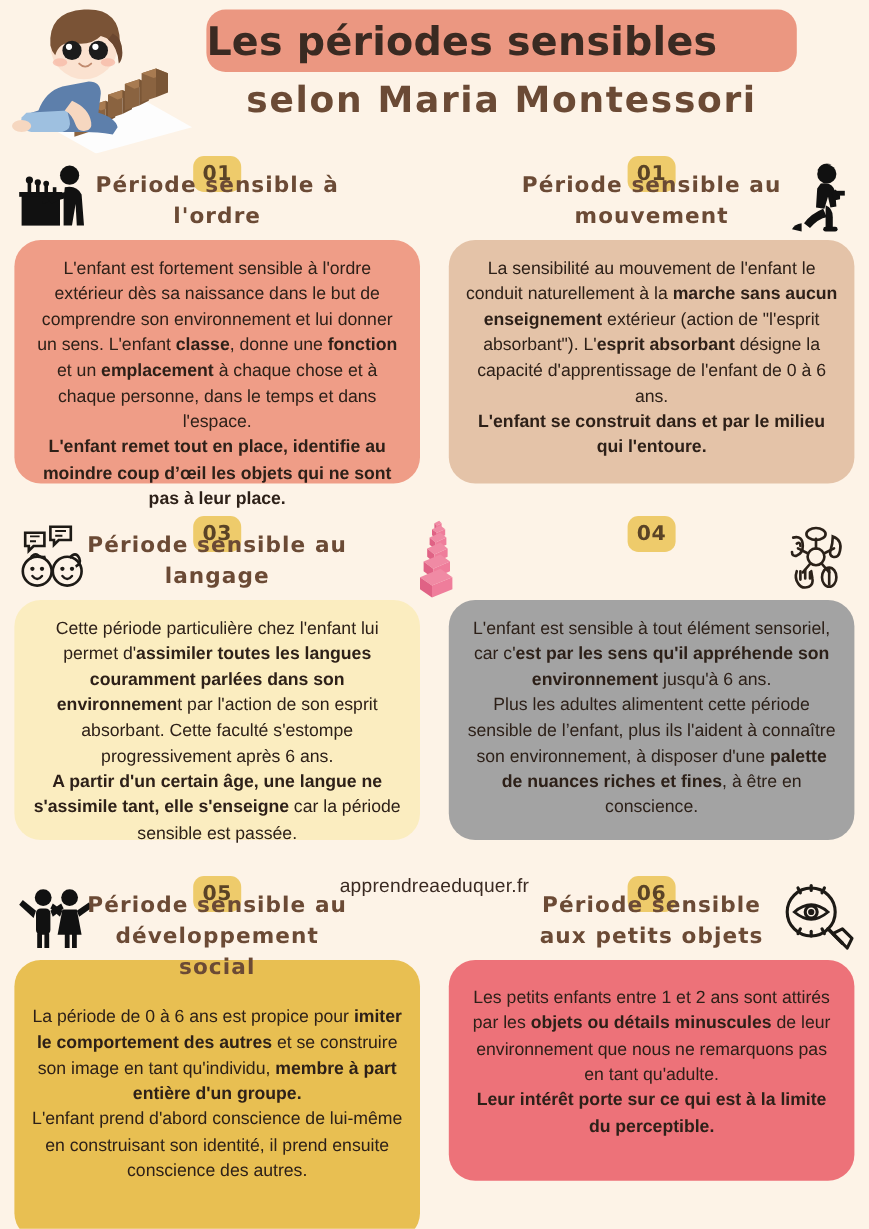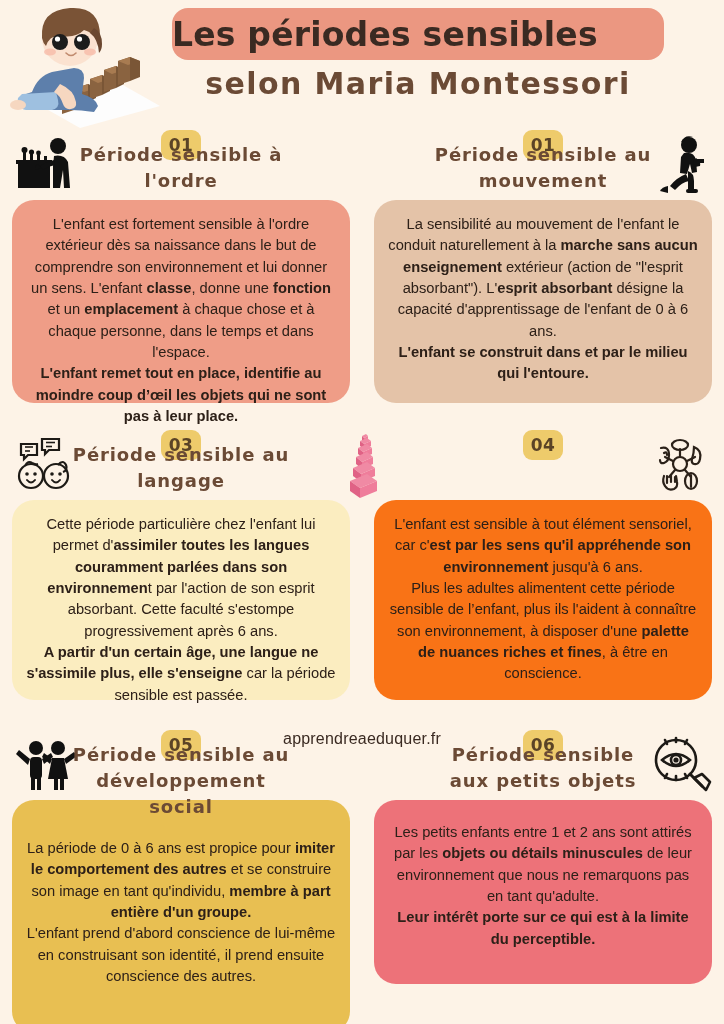--- a/index.html
+++ b/index.html
@@ -67,21 +67,21 @@
     padding:14px 14px 16px;
     box-sizing:border-box;
     font-size:14.7px;line-height:1.45;
     color:#2d2018;text-align:center;
     font-family:"Liberation Sans", sans-serif;
   }
   .card-body b{font-weight:bold;}
   .c1 .card-body{background:#ef9d87;height:203px;}
   .c2 .card-body{background:#e4c3a8;height:203px;}
   .c3 .card-body{background:#fbedc0;height:200px;}
-  .c4 .card-body{background:#f97316;height:200px;}
+  .c4 .card-body{background:#a3a3a3;height:200px;}
   .c5 .card-body{background:#e8bf52;height:233px;padding-top:38px;}
   .c6 .card-body{background:#ed7279;height:184px;padding-top:22px;}
 
   
   .pink-tower{position:absolute;left:343px;top:432px;width:42px;height:70px;}
 
   
   .watermark{
     position:absolute;left:0;right:0;top:730px;text-align:center;
     font-size:16px;color:#3a2a22;font-family:"Liberation Sans", sans-serif;
@@ -253,21 +253,21 @@
             </g>
             <g fill="none" stroke="#1d1a16" stroke-width="2" stroke-linecap="round">
               <path d="M13 44 q4 5 8 0"></path>
               <path d="M38 44 q4 5 8 0"></path>
             </g>
           </svg>
         </div>
         <div class="badge">03</div>
         <div class="card-title">Période sensible au langage</div>
       </div>
-      <div class="card-body">Cette période particulière chez l'enfant lui permet d'<b>assimiler toutes les langues couramment parlées dans son environnemen</b>t par l'action de son esprit absorbant. Cette faculté s'estompe progressivement après 6 ans.<br><b>A partir d'un certain âge, une langue ne s'assimile plus, elle s'enseigne</b> car la période sensible est passée.</div>
+      <div class="card-body">Cette période particulière chez l'enfant lui permet d'<b>assimiler toutes les langues couramment parlées dans son environnemen</b>t par l'action de son esprit absorbant. Cette faculté s'estompe progressivement après 6 ans.<br><b>A partir d'un certain âge, une langue ne s'assimile tant, elle s'enseigne</b> car la période sensible est passée.</div>
     </div>
 
     <div class="cell c4">
       <div class="card-head">
         <div class="icon-slot right">
           <svg viewBox="0 0 64 58" width="64" height="58">
             <g fill="none" stroke="#2b2119" stroke-width="2.2" stroke-linecap="round">
               <circle cx="32" cy="28" r="7"></circle>
               <line x1="32" y1="21" x2="32" y2="13"></line>
               <line x1="25" y1="25" x2="17" y2="21"></line>

